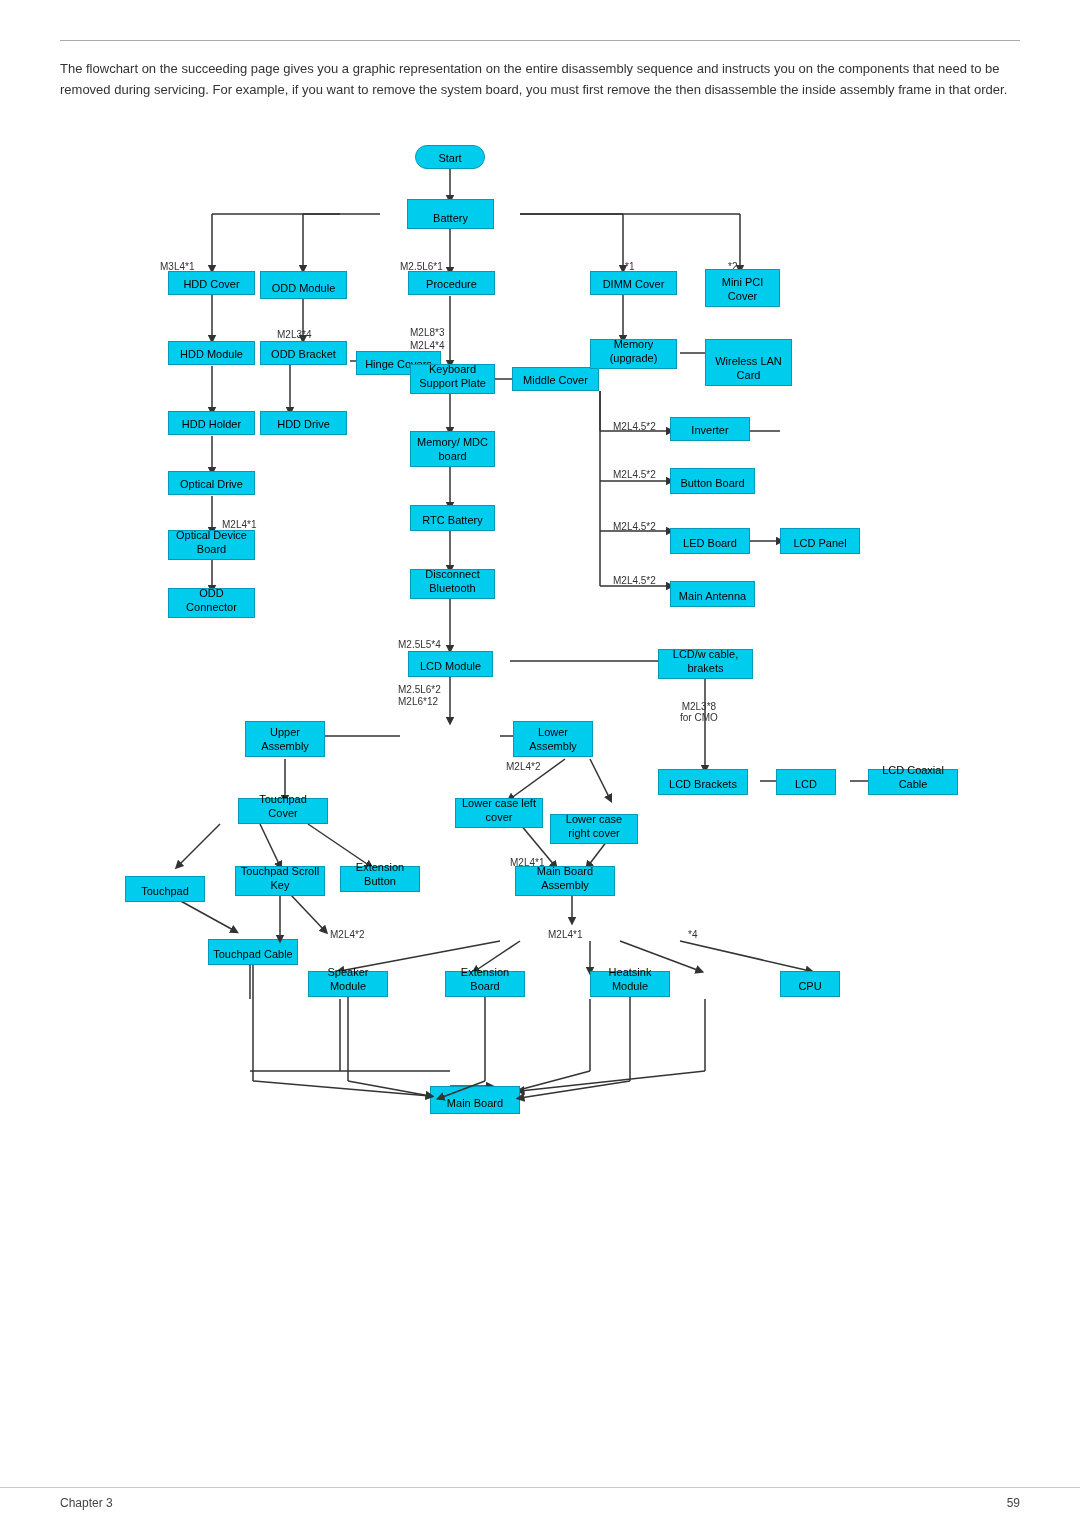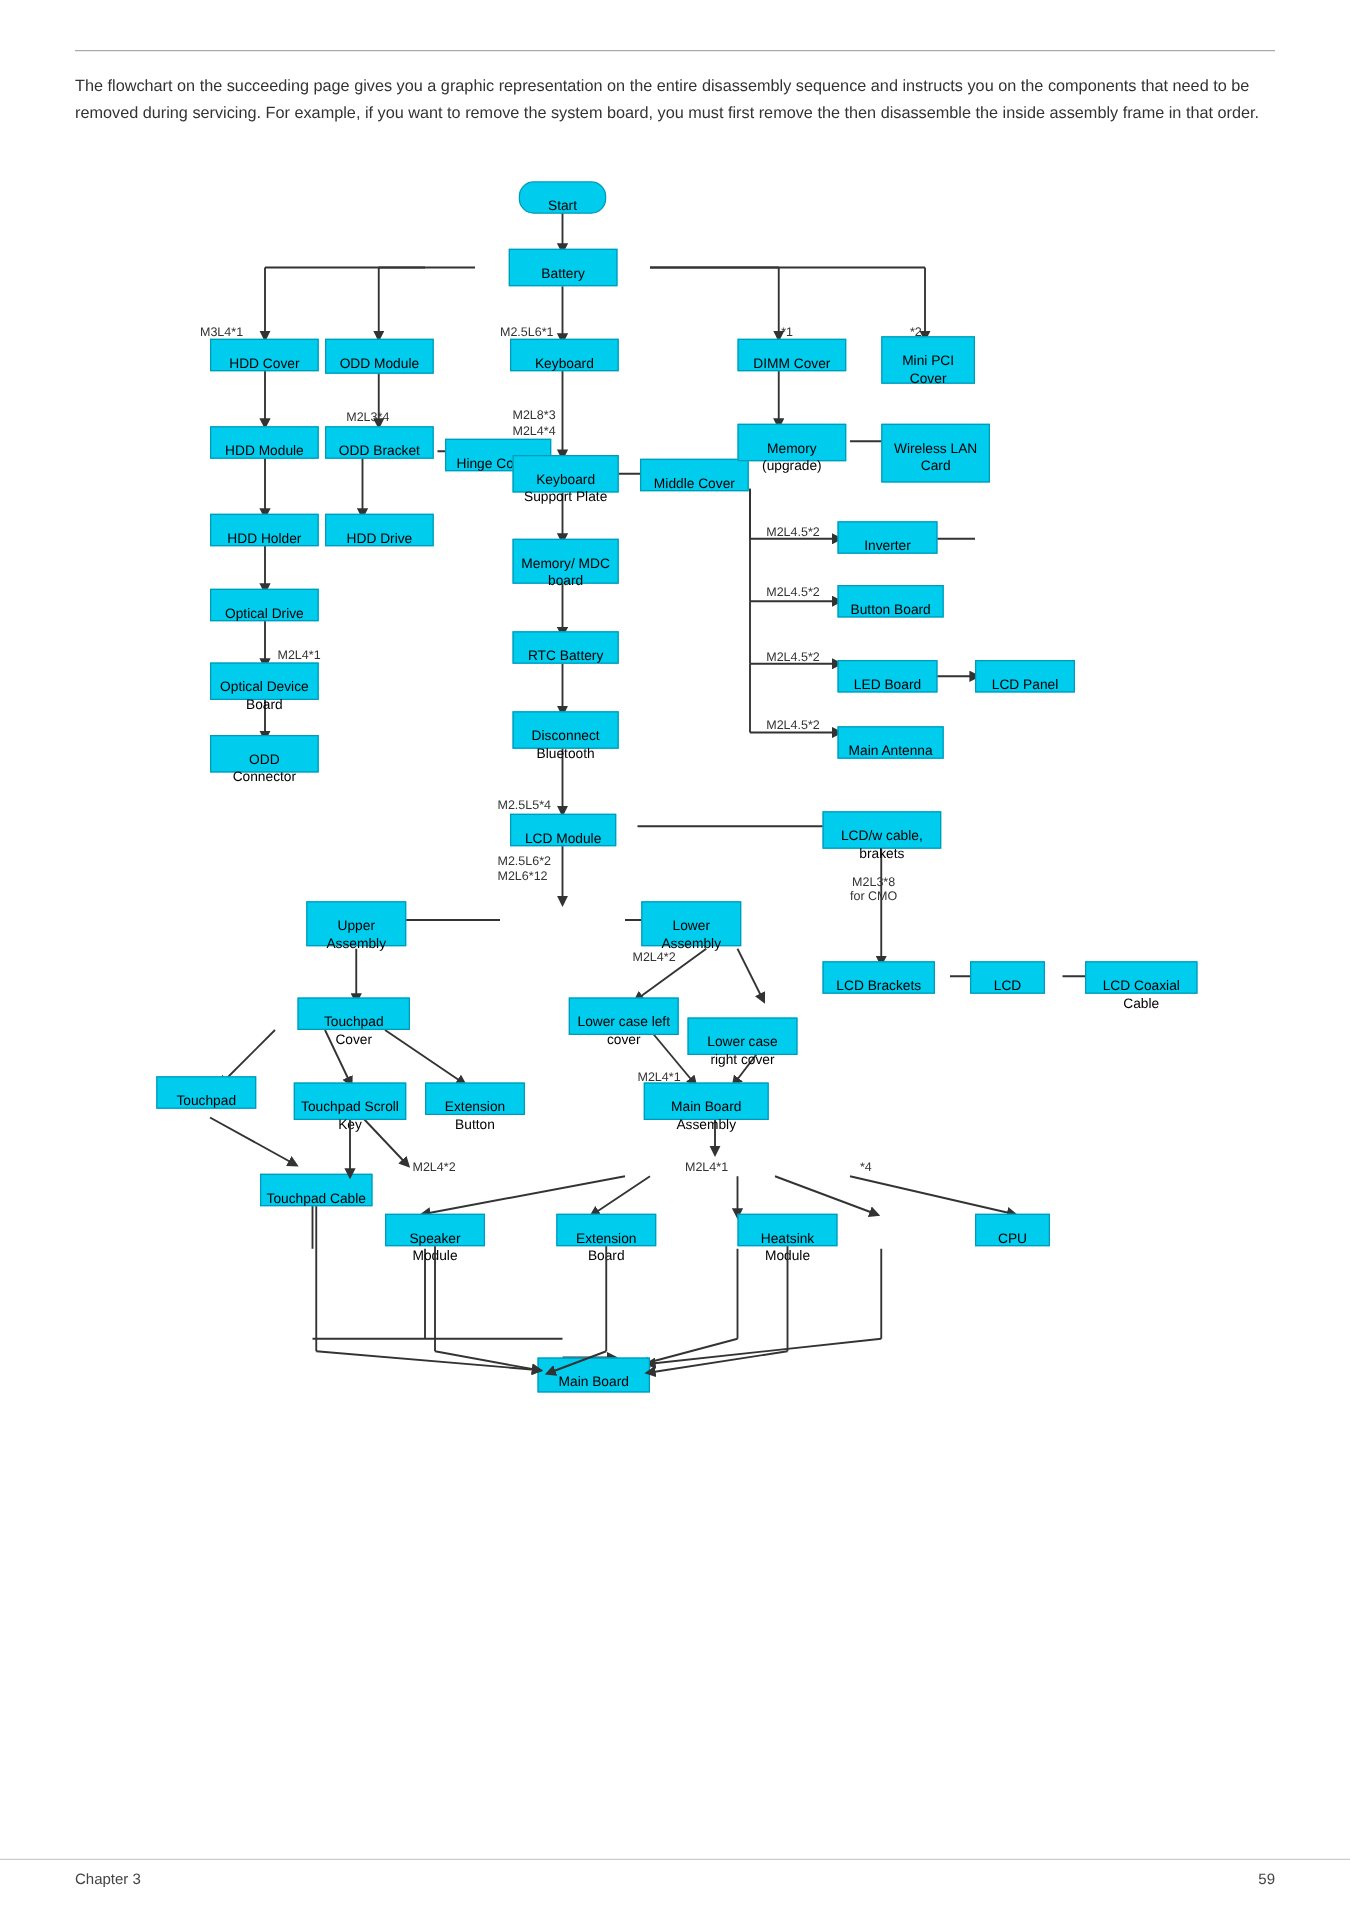--- a/index.html
+++ b/index.html
@@ -45,24 +45,24 @@
 
     
     .node {
       position: absolute;
       border: 1px solid #00aacc;
       background: #00ccdd;
       color: #000;
       font-size: 11px;
       text-align: center;
       display: flex;
-      align-items: flex-start;
+      align-items: flex-end;
       justify-content: center;
       line-height: 1.3;
-      padding: 12px 4px;
+      padding: 2px 4px;
     }
 
     .node.rounded {
       border-radius: 12px;
     }
 
     .node.cyan {
       background: #00ccee;
       border: 1px solid #009bb8;
     }
@@ -254,21 +254,21 @@
 
     <div class="label-text" style="left:668px; top:130px;">*2</div>
 
     <div class="node cyan" style="left:108px; top:140px; width:87px; height:24px;">
       <span>HDD Cover</span>
     </div>
     <div class="node cyan" style="left:200px; top:140px; width:87px; height:28px;">
       <span>ODD Module</span>
     </div>
     <div class="node cyan" style="left:348px; top:140px; width:87px; height:24px;">
-      <span>Keyboard</span>
+      <span>Procedure</span>
     </div>
     <div class="node cyan" style="left:530px; top:140px; width:87px; height:24px;">
       <span>DIMM Cover</span>
     </div>
     <div class="node cyan" style="left:645px; top:138px; width:75px; height:38px;">
       <span>Mini PCI Cover</span>
     </div>
 
     <div class="label-text" style="left:217px; top:198px;">M2L3*4</div>
 
@@ -404,21 +404,21 @@
     <div class="node cyan" style="left:395px; top:667px; width:88px; height:30px;">
       <span>Lower case left cover</span>
     </div>
 
     <div class="node cyan" style="left:490px; top:683px; width:88px; height:30px;">
       <span>Lower case right cover</span>
     </div>
 
     <div class="label-text" style="left:450px; top:726px;">M2L4*1</div>
 
-    <div class="node cyan" style="left:65px; top:730px; width:80px; height:26px;">
+    <div class="node cyan" style="left:65px; top:745px; width:80px; height:26px;">
       <span>Touchpad</span>
     </div>
 
     <div class="node cyan" style="left:175px; top:735px; width:90px; height:30px;">
       <span>Touchpad Scroll Key</span>
     </div>
 
     <div class="node cyan" style="left:280px; top:735px; width:80px; height:26px;">
       <span>Extension Button</span>
     </div>

